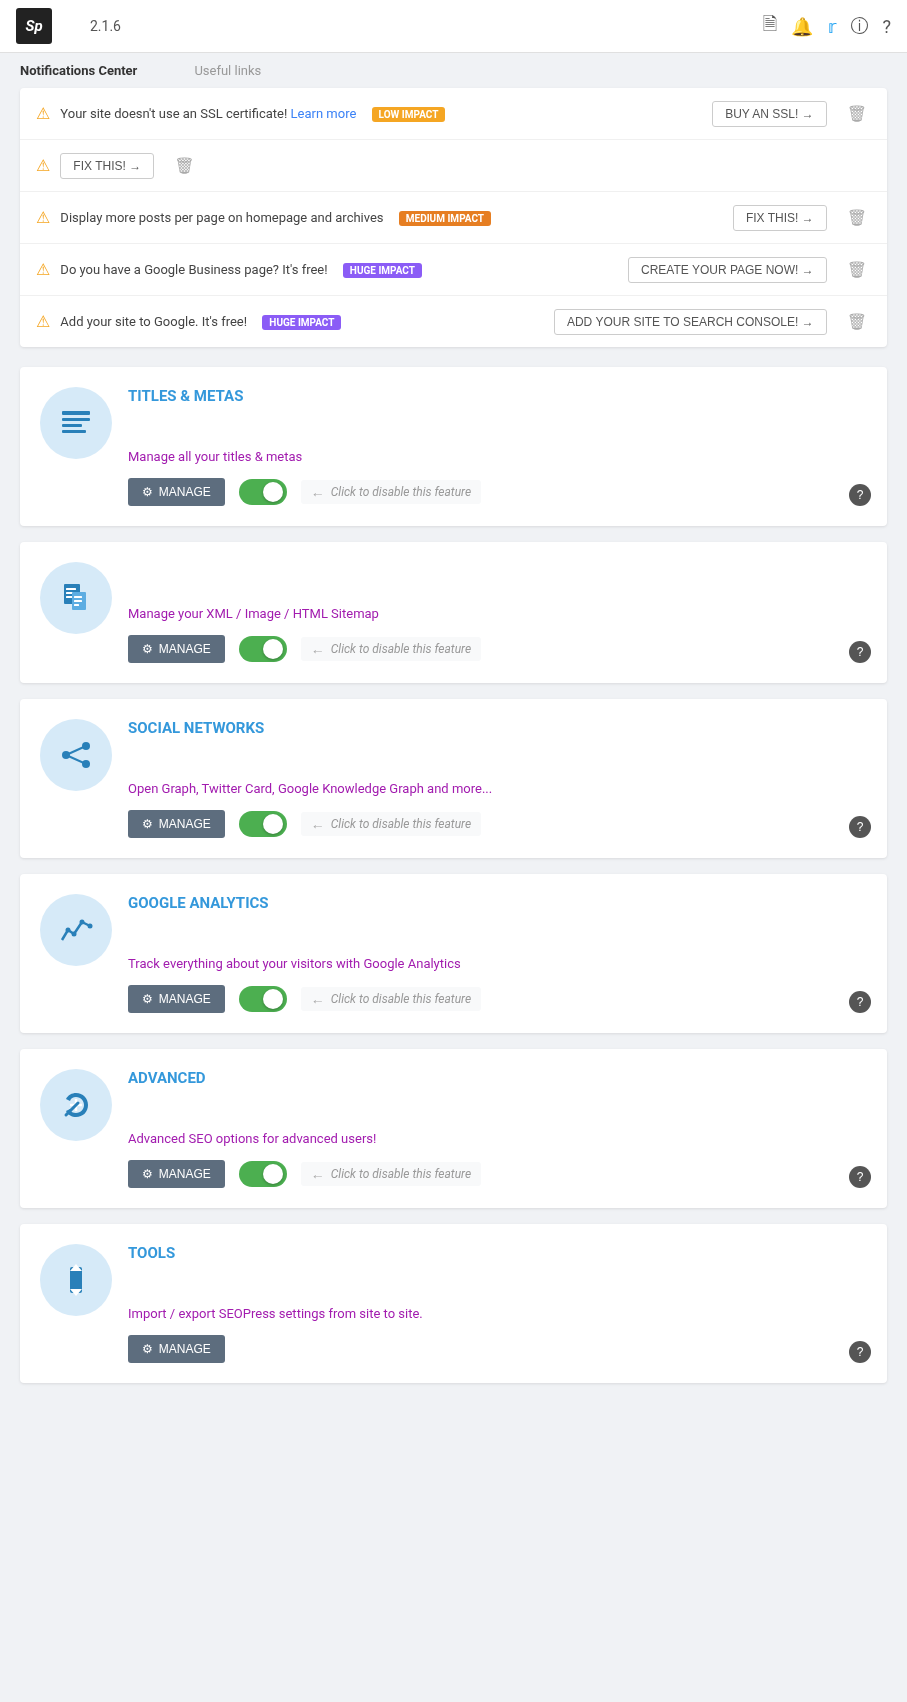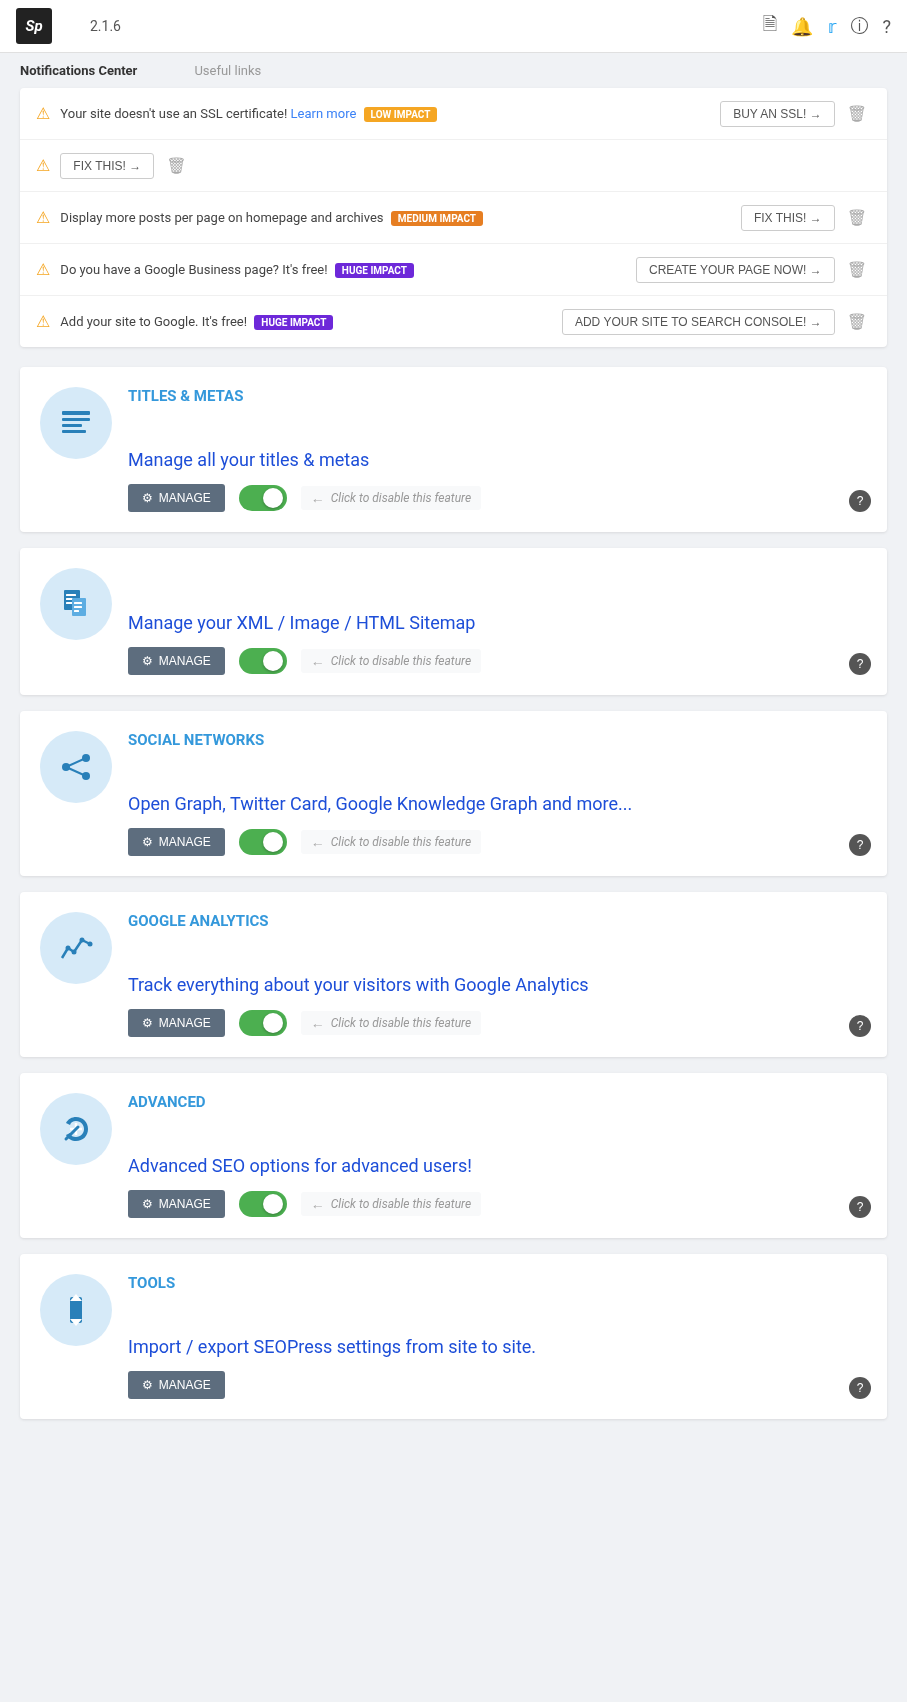--- a/index.html
+++ b/index.html
@@ -102,30 +102,30 @@
       color: #3b82f6;
       text-decoration: none;
     }
     .badge {
       display: inline-block;
       padding: 2px 7px;
       border-radius: 3px;
       font-size: 10px;
       font-weight: 700;
       text-transform: uppercase;
-      margin-left: 4px;
+      margin-left: 12px;
     }
     .badge-low { background: #f5a623; color: #fff; }
     .badge-medium { background: #e67e22; color: #fff; }
-    .badge-huge { background: #6d28d9; color: #fff; }
+    .badge-huge { background: #8b5cf6; color: #fff; }
 
     .notif-actions {
       display: flex;
       align-items: center;
-      gap: 8px;
+      gap: 16px;
     }
     .notif-btn {
       border: 1px solid #ccc;
       background: #fff;
       padding: 5px 12px;
       border-radius: 3px;
       font-size: 12px;
       color: #555;
       cursor: pointer;
       white-space: nowrap;
@@ -172,22 +172,22 @@
       flex: 1;
     }
     .feature-title {
       font-size: 15px;
       font-weight: 700;
       color: #3498db;
       text-transform: uppercase;
       margin-bottom: 4px;
     }
     .feature-desc {
-      font-size: 18px;
-      color: #1d4ed8;
+      font-size: 13px;
+      color: #a21caf;
       margin-bottom: 14px;
       margin-top: 44px;
     }
     .feature-actions {
       display: flex;
       align-items: center;
       gap: 14px;
     }
     .manage-btn {
       background: #5d6d7e;

